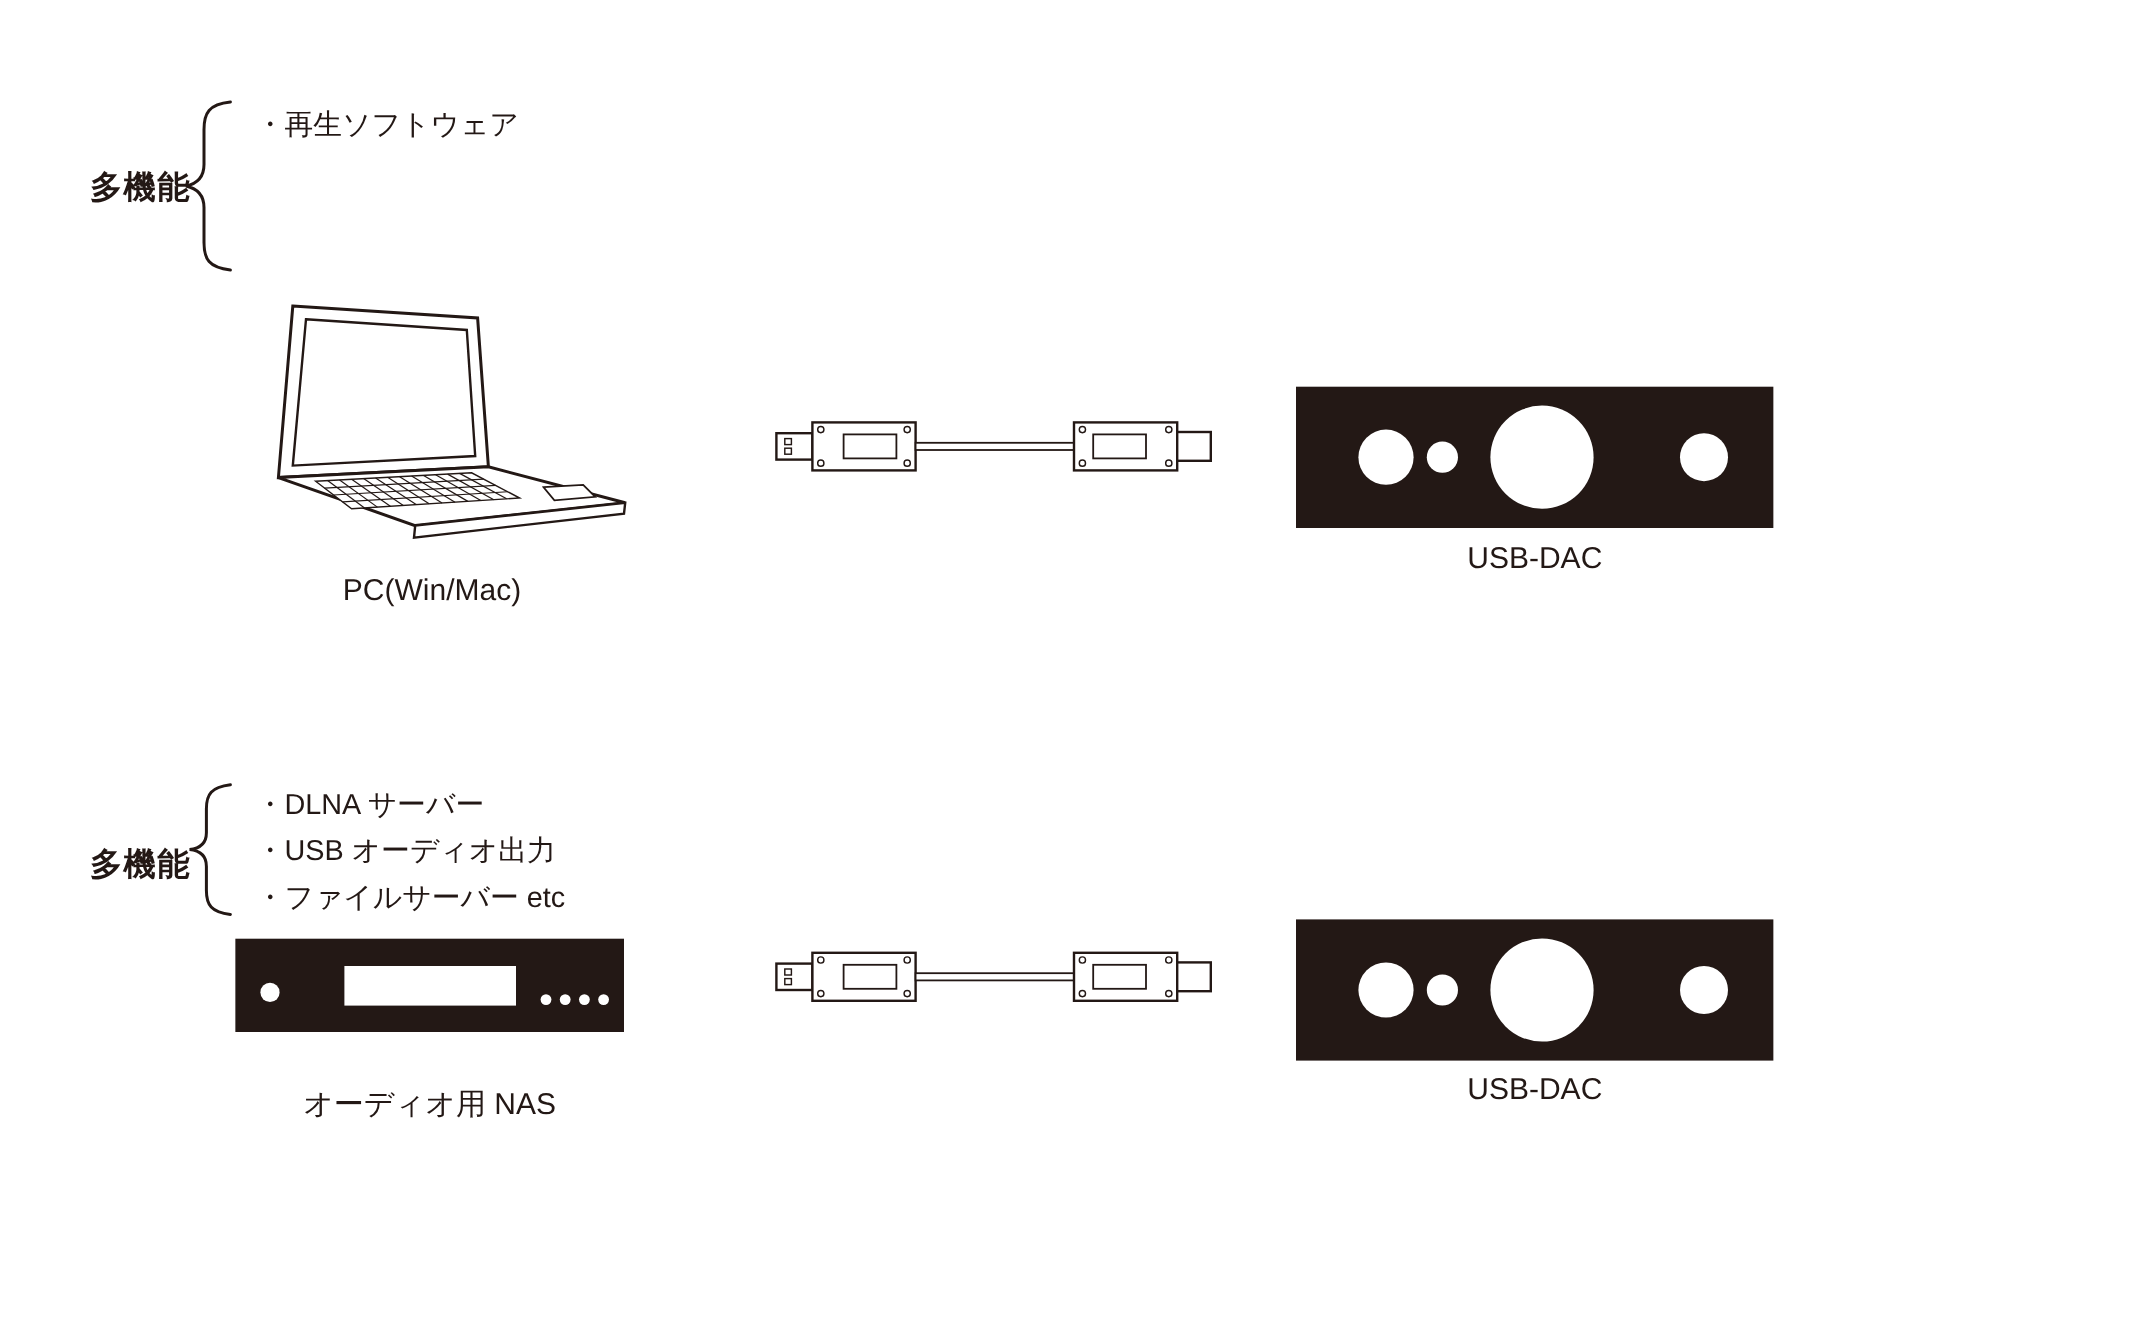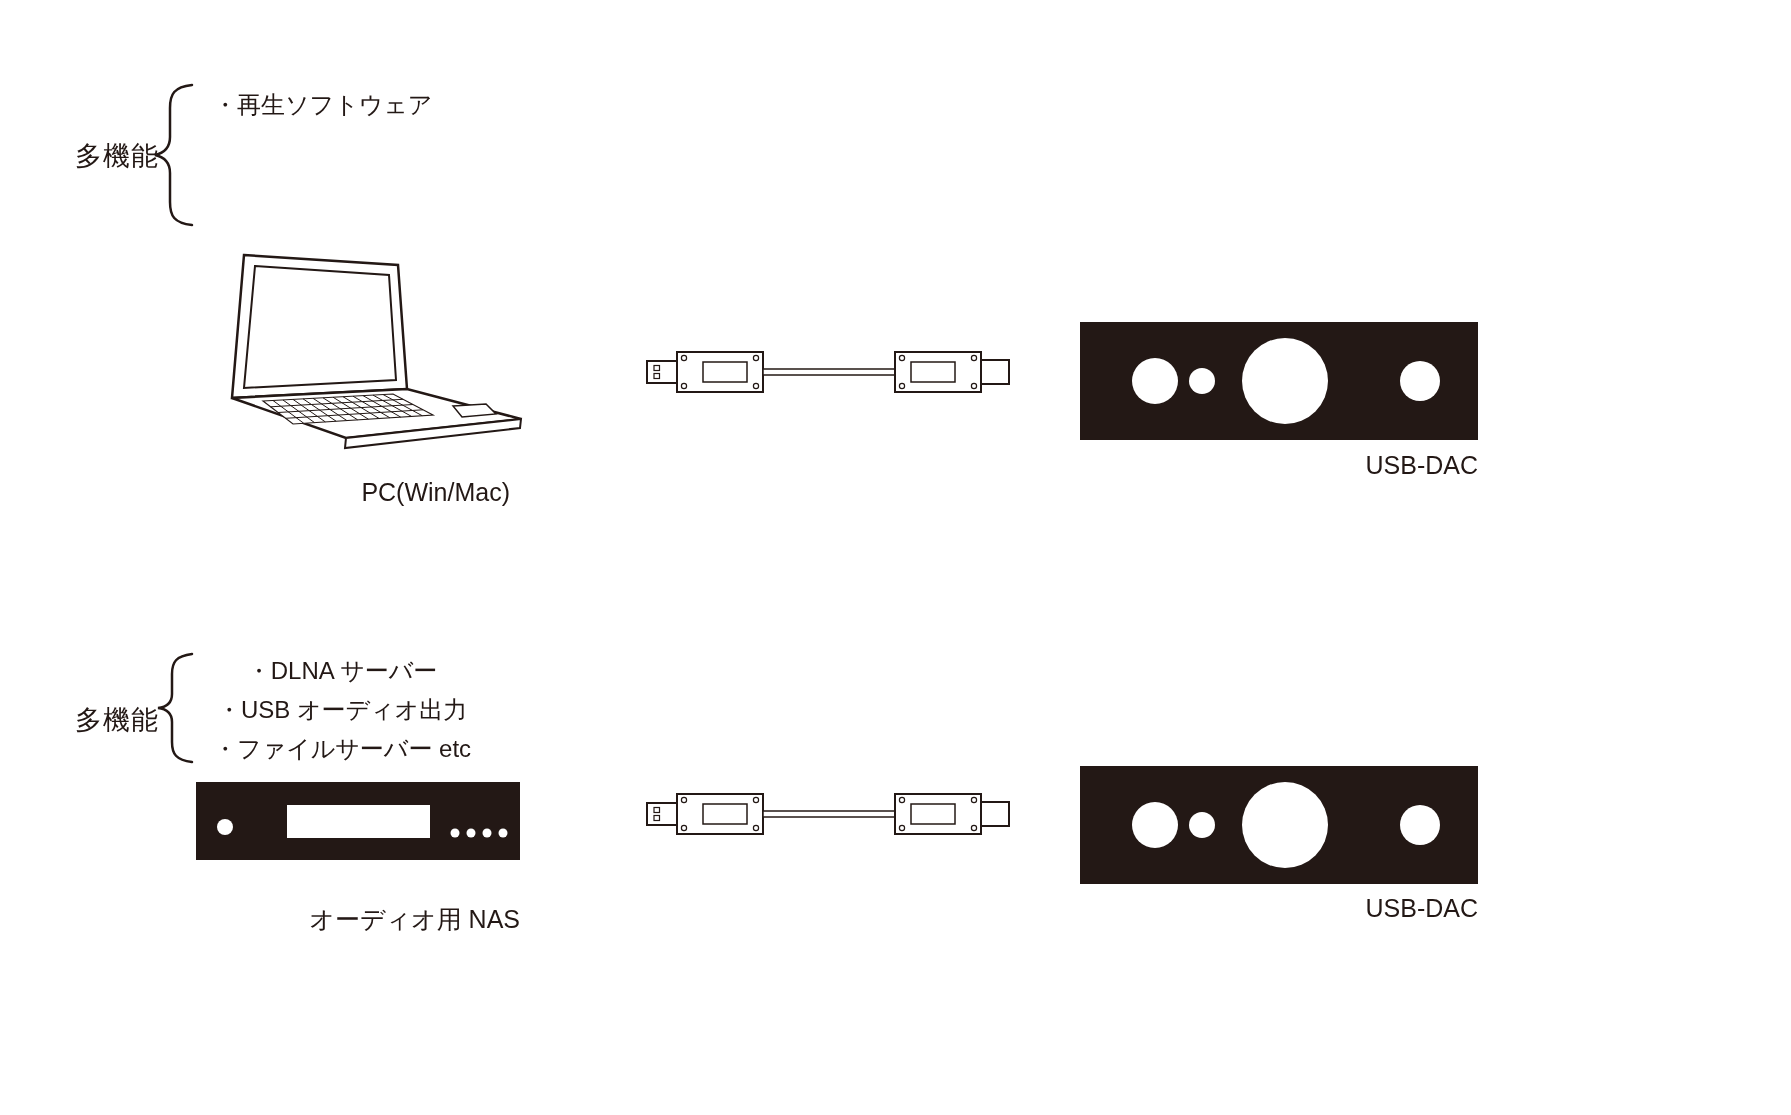--- a/index.html
+++ b/index.html
@@ -1,23 +1,23 @@
 <!DOCTYPE html>
 <html><head>
 <meta charset="utf-8">
 <style>
   html,body{margin:0;padding:0;background:#ffffff;}
   body{font-family:"Liberation Sans","DejaVu Sans",sans-serif;color:#231815;}
   .canvas{position:relative;width:1791px;height:1115px;background:#ffffff;overflow:hidden;}
   .abs{position:absolute;}
-  .brace-label{font-size:27px;font-weight:normal;letter-spacing:1px;}
+  .brace-label{font-size:27px;font-weight:bold;letter-spacing:1px;}
   .feature-list{font-size:24px;}
   .feature-item{height:38px;line-height:38px;white-space:nowrap;}
   .feature-item.tall{height:39px;line-height:39px;}
-  .device-label{font-size:25px;text-align:right;white-space:nowrap;}
+  .device-label{font-size:25px;text-align:center;white-space:nowrap;}
   svg{display:block;}
 </style>
 </head>
 <body>
 
 <div class="canvas">
 
   <div class="abs brace-label" style="left:75px;top:138px;">多機能</div>
 
   <svg class="abs" style="left:148px;top:82px;" width="52" height="146" viewBox="0 0 52 146">
@@ -89,21 +89,21 @@
   </svg>
 
   <div class="abs device-label" style="left:1080px;top:451px;width:398px;">USB-DAC</div>
 
   <div class="abs brace-label" style="left:75px;top:702px;">多機能</div>
 
   <svg class="abs" style="left:152px;top:652px;" width="48" height="112" viewBox="0 0 48 112">
     <path d="M 40,2 C 24,4 20,10 20,22 L 20,42 C 20,51 15,55 6,56 C 15,57 20,61 20,70 L 20,90 C 20,102 24,108 40,110" fill="none" stroke="#231815" stroke-width="2.5" stroke-linecap="round"></path>
   </svg>
 
-  <div class="abs feature-list" style="left:213px;top:651px;text-align:center;">
+  <div class="abs feature-list" style="left:213px;top:651px;">
     <div class="feature-item tall">・DLNA サーバー</div>
     <div class="feature-item tall">・USB オーディオ出力</div>
     <div class="feature-item tall">・ファイルサーバー etc</div>
   </div>
 
   <svg class="abs" style="left:196px;top:782px;" width="324" height="78" viewBox="0 0 324 78">
     <rect x="0" y="0" width="324" height="78" fill="#231815"></rect>
     <circle cx="29" cy="45" r="8" fill="#ffffff"></circle>
     <rect x="91" y="23" width="143" height="33" fill="#ffffff"></rect>
     <circle cx="259" cy="51" r="4.5" fill="#ffffff"></circle>

